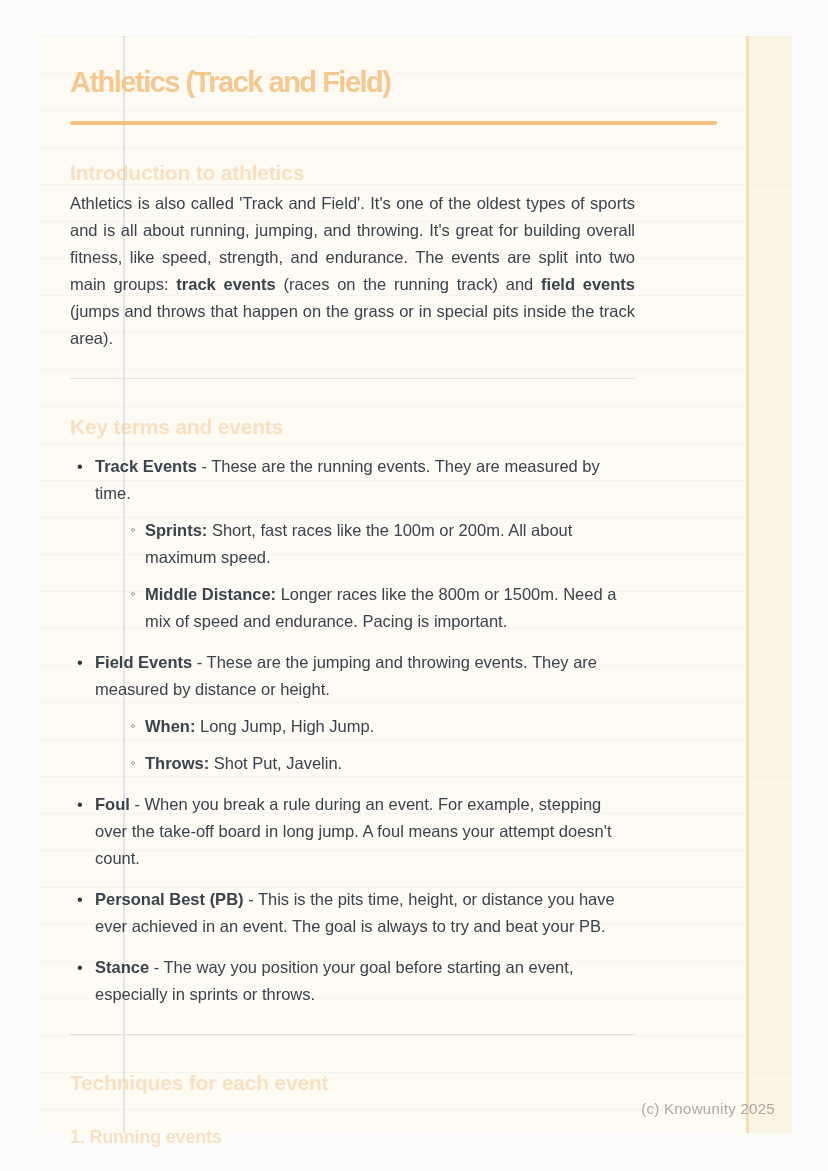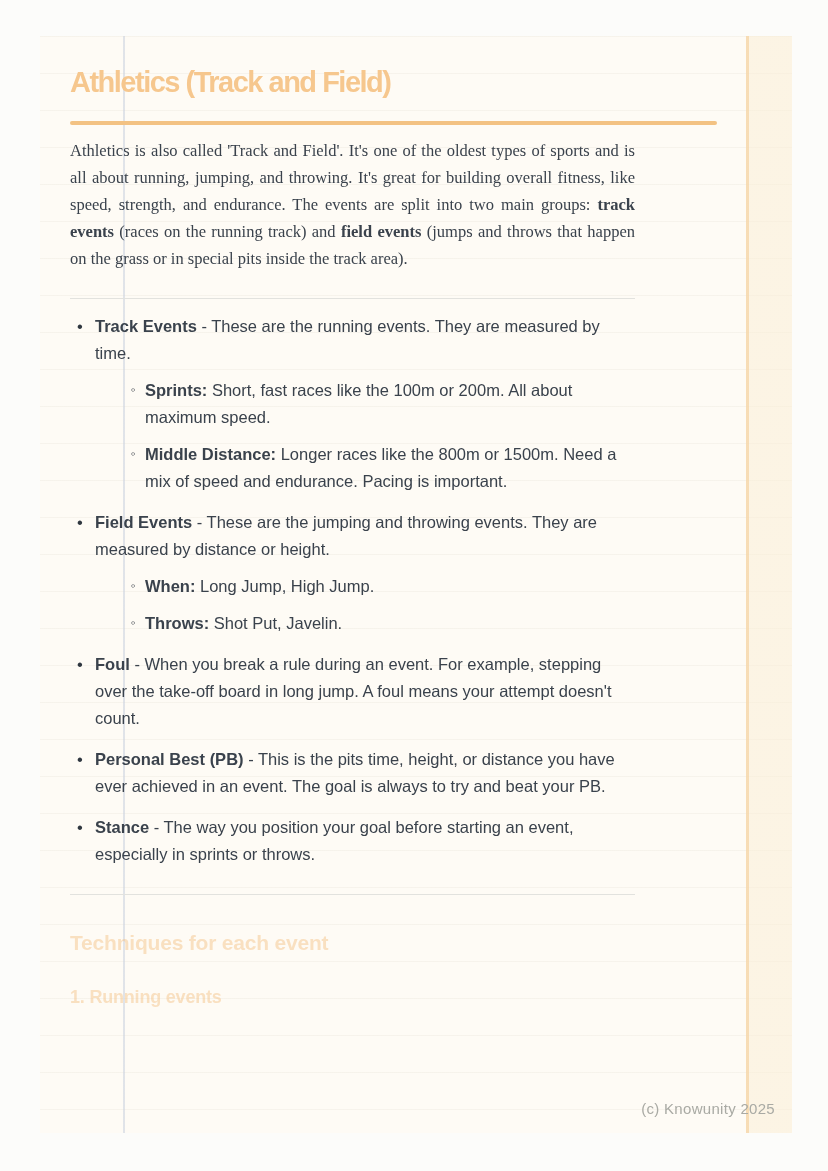--- a/index.html
+++ b/index.html
@@ -39,24 +39,23 @@
     font-size:21px;font-weight:700;letter-spacing:-0.2px;
     color:rgba(244,187,120,0.42);
     margin:36px 0 0 0;
   }
   .h3{
     font-size:18px;font-weight:700;letter-spacing:-0.2px;
     color:rgba(244,187,120,0.42);
     margin:32px 0 0 0;
   }
   .para{
-    margin:12px 0 0 0;
+    margin:5px 0 0 0;
     font-size:16.5px;line-height:27px;color:#3A424C;
     text-align:justify;
-    font-family:Liberation Serif, serif;
   }
   .para b{font-weight:700;}
   .divider{
     border:none;border-top:1px solid #E2E2DE;
     margin:26px 0 0 0;width:100%;
   }
   .kt-list{margin:12px 0 0 0;padding:0;list-style:none;font-size:16.5px;line-height:27px;color:#3A424C;}
   .kt-item{position:relative;padding-left:25px;margin-top:14px;}
   .kt-item > .bullet{position:absolute;left:7px;top:0;color:#2F3740;}
   .kt-sub{position:relative;padding-left:50px;margin-top:10px;}
@@ -69,24 +68,26 @@
 </style>
 </head>
 <body>
 
 <div class="page">
   <div class="content">
 
     <h1 class="doc-title">Athletics (Track and Field)</h1>
     <hr class="title-rule">
 
+    <h2 class="h2">Introduction to athletics</h2>
     <p class="para"><span>Athletics is also called 'Track and Field'. It's one of the oldest types of sports and is all about running, jumping, and throwing. It's great for building overall fitness, like speed, strength, and endurance. The events are split into two main groups: </span><b>track events</b><span> (races on the running track) and </span><b>field events</b><span> (jumps and throws that happen on the grass or in special pits inside the track area).</span></p>
 
     <hr class="divider">
 
+    <h2 class="h2">Key terms and events</h2>
     <ul class="kt-list">
         <li class="kt-item"><span class="bullet">•</span><b>Track Events</b><span> - These are the running events. They are measured by time.</span><div class="kt-sub"><span class="bullet">◦</span><b>Sprints:</b><span> Short, fast races like the 100m or 200m. All about maximum speed.</span></div><div class="kt-sub"><span class="bullet">◦</span><b>Middle Distance:</b><span> Longer races like the 800m or 1500m. Need a mix of speed and endurance. Pacing is important.</span></div></li>
         <li class="kt-item"><span class="bullet">•</span><b>Field Events</b><span> - These are the jumping and throwing events. They are measured by distance or height.</span><div class="kt-sub"><span class="bullet">◦</span><b>When:</b><span> Long Jump, High Jump.</span></div><div class="kt-sub"><span class="bullet">◦</span><b>Throws:</b><span> Shot Put, Javelin.</span></div></li>
         <li class="kt-item"><span class="bullet">•</span><b>Foul</b><span> - When you break a rule during an event. For example, stepping over the take-off board in long jump. A foul means your attempt doesn't count.</span></li>
         <li class="kt-item"><span class="bullet">•</span><b>Personal Best (PB)</b><span> - This is the pits time, height, or distance you have ever achieved in an event. The goal is always to try and beat your PB.</span></li>
         <li class="kt-item"><span class="bullet">•</span><b>Stance</b><span> - The way you position your goal before starting an event, especially in sprints or throws.</span></li>
       </ul>
 
     <hr class="divider">
 

